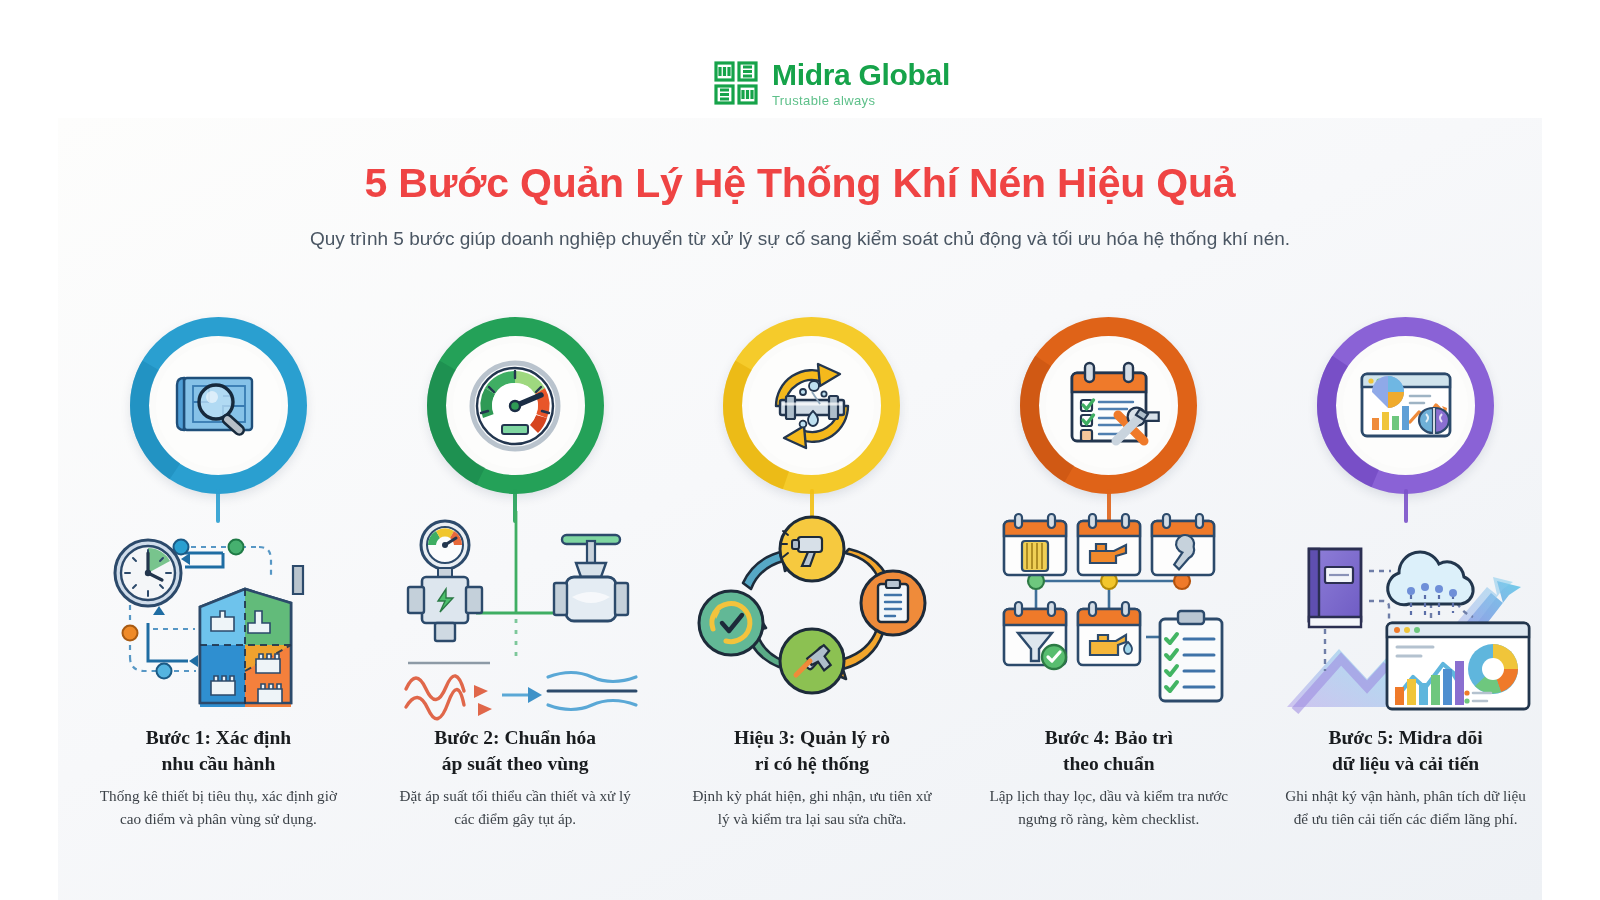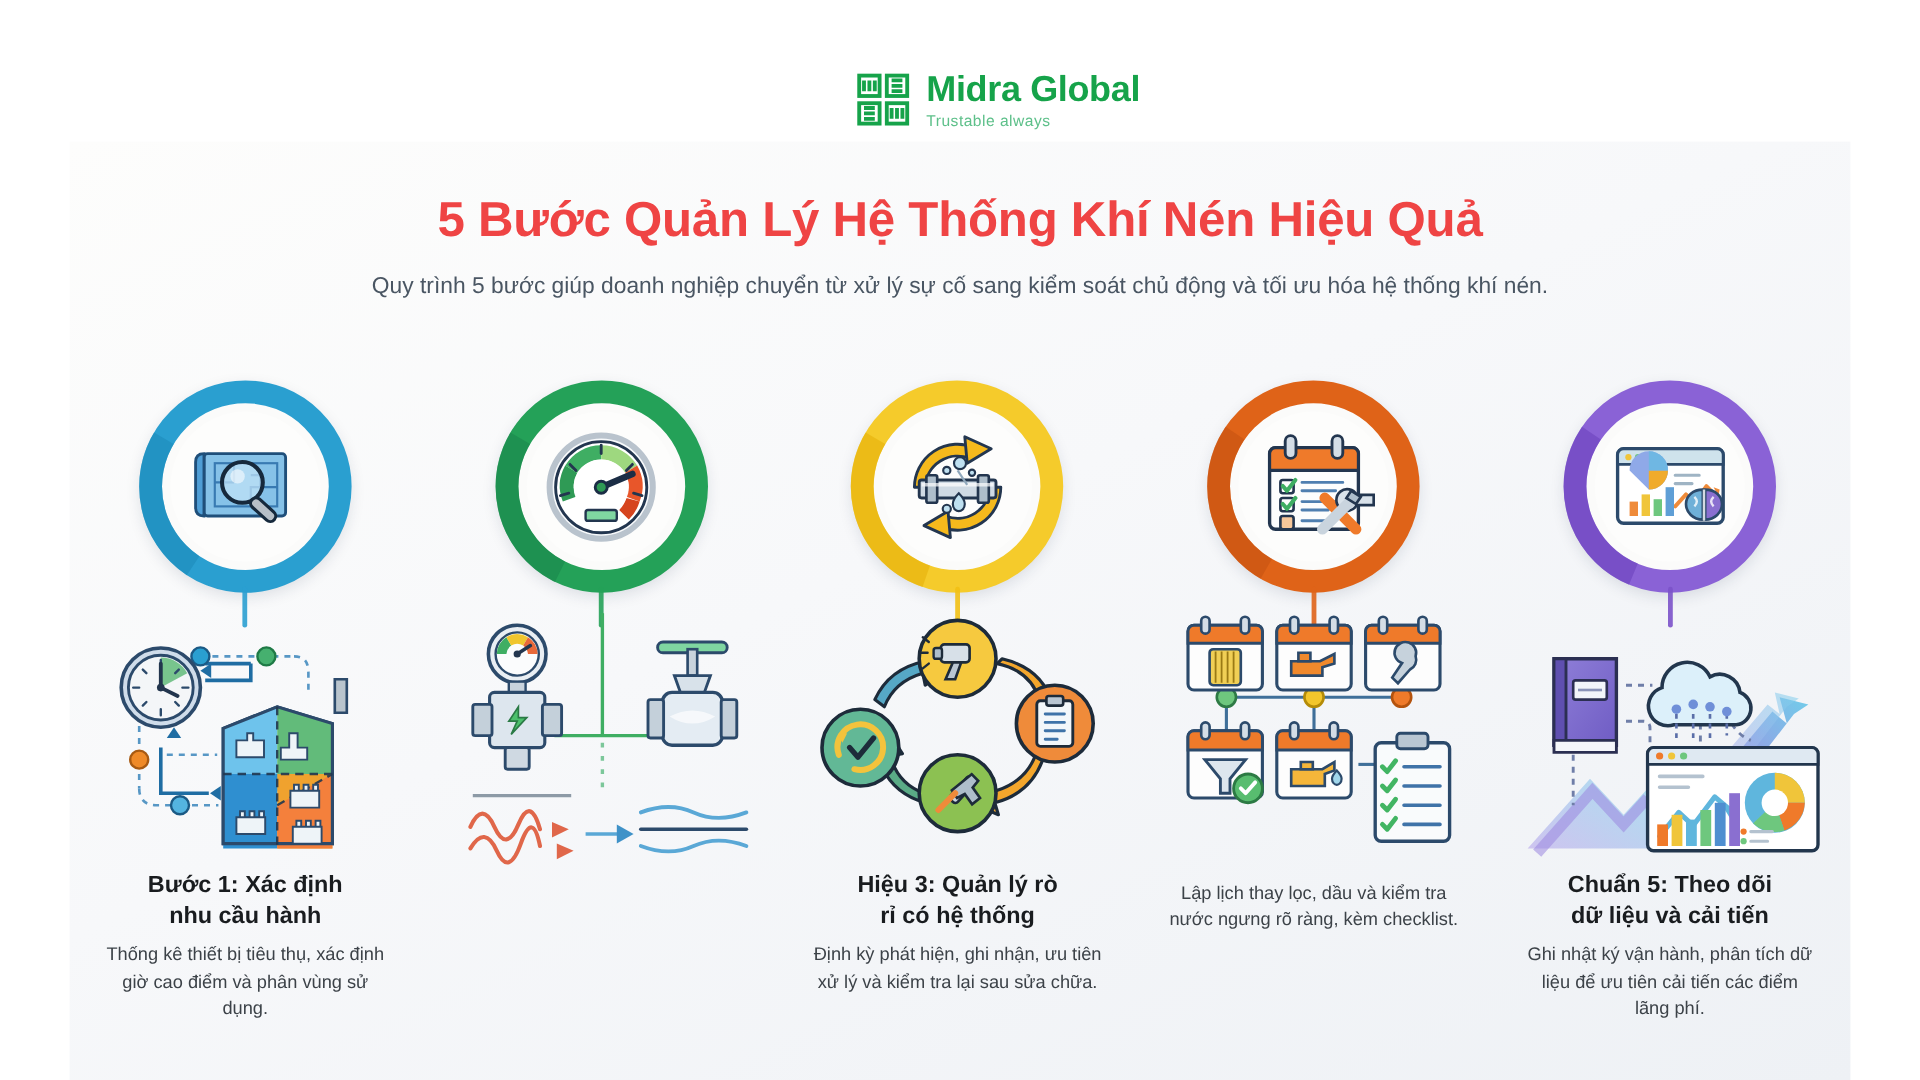--- a/index.html
+++ b/index.html
@@ -18,22 +18,22 @@
   .logo-tag{font-size:13px;color:#5ec08a;margin-top:4px;letter-spacing:.4px;}
 
   .panel{position:absolute;left:58px;top:118px;width:1484px;height:782px;
     background:linear-gradient(155deg,#fdfdfc 0%,#f7f8fa 45%,#eef1f5 100%);}
 
   .title{position:absolute;left:58px;top:160px;width:1484px;text-align:center;
     font-size:41px;font-weight:700;color:#ef4444;letter-spacing:-0.2px;}
   .subtitle{position:absolute;left:58px;top:228px;width:1484px;text-align:center;
     font-size:19px;color:#4a5663;font-weight:400;}
 
-  .cols{position:absolute;left:56px;top:318px;width:1484px;height:560px;
-    display:flex;}
+  .cols{position:absolute;left:70px;top:318px;width:1484px;height:560px;
+    display:flex;font-family:Liberation Serif, serif;}
   .col{flex:1 1 0;position:relative;display:flex;flex-direction:column;align-items:center;}
 
   .badge{width:175px;height:175px;border-radius:50%;background:#fbfbfa;
     display:flex;align-items:center;justify-content:center;position:relative;
     box-shadow:0 4px 12px rgba(20,40,70,.13);}
   .badge::after{content:"";position:absolute;left:50%;top:171px;width:4px;height:34px;
     transform:translateX(-50%);background:var(--ring);opacity:.9;border-radius:2px;}
   .badge-inner{width:125px;height:125px;border-radius:50%;background:#fdfdfc;
     display:flex;align-items:center;justify-content:center;overflow:hidden;}
 
@@ -245,20 +245,27 @@
           <path d="M138 176l14 8-14 8z" fill="#3f92c8"></path>
 
           <g fill="none" stroke-linecap="round">
             <path d="M158 166q24 -9 44 0t44 0" stroke="#5aa8d6" stroke-width="3.2"></path>
             <path d="M158 180h88" stroke="#2c4a6b" stroke-width="3"></path>
             <path d="M158 194q24 9 44 0t44 0" stroke="#5aa8d6" stroke-width="3.2"></path>
           </g>
         </svg>
       </div>
 
+      <div class="caption">
+        <div class="step-title">
+          <span>Bước 2: Chuẩn hóa</span><br>
+          <span>áp suất theo vùng</span>
+        </div>
+        <div class="step-desc">Đặt áp suất tối thiểu cần thiết và xử lý các điểm gây tụt áp.</div>
+      </div>
     </div>
 
     <div class="col">
       <div class="badge" style="--ring:#f2c014">
         <svg width="175" height="175" viewBox="0 0 175 175" style="position:absolute;left:0;top:0">
           <circle cx="87.5" cy="87.5" r="79" fill="none" stroke="#f5cb2b" stroke-width="19"></circle>
           <circle cx="87.5" cy="87.5" r="79" fill="none" stroke="#e3ae08" stroke-width="19" stroke-dasharray="140 400" stroke-dashoffset="-150" opacity=".55"></circle>
         </svg>
         <div class="badge-inner">
           <svg width="112" height="112" viewBox="0 0 112 112">
@@ -453,20 +460,24 @@
               <path d="M182 128l4 4 7-9"></path>
               <path d="M182 144l4 4 7-9"></path>
               <path d="M182 160l4 4 7-9"></path>
               <path d="M182 176l4 4 7-9"></path>
             </g>
           </g>
         </svg>
       </div>
 
       <div class="caption">
+        <div class="step-title">
+          <span>Bước 4: Bảo trì</span><br>
+          <span>theo chuẩn</span>
+        </div>
         <div class="step-desc">Lập lịch thay lọc, dầu và kiểm tra nước ngưng rõ ràng, kèm checklist.</div>
       </div>
     </div>
 
     <div class="col">
       <div class="badge" style="--ring:#7b52c9">
         <svg width="175" height="175" viewBox="0 0 175 175" style="position:absolute;left:0;top:0">
           <circle cx="87.5" cy="87.5" r="79" fill="none" stroke="#8a62d6" stroke-width="19"></circle>
           <circle cx="87.5" cy="87.5" r="79" fill="none" stroke="#6a40bb" stroke-width="19" stroke-dasharray="140 400" stroke-dashoffset="-155" opacity=".55"></circle>
         </svg>
@@ -581,21 +592,21 @@
               <path d="M192 182h18M192 190h14"></path>
             </g>
             <circle cx="186" cy="182" r="2.6" fill="#ef7a2a"></circle>
             <circle cx="186" cy="190" r="2.6" fill="#6ec77e"></circle>
           </g>
         </svg>
       </div>
 
       <div class="caption">
         <div class="step-title">
-          <span>Chuẩn 5: Theo dõi</span><br>
+          <span>Bước 5: Midra dõi</span><br>
           <span>dữ liệu và cải tiến</span>
         </div>
         <div class="step-desc">Ghi nhật ký vận hành, phân tích dữ liệu để ưu tiên cải tiến các điểm lãng phí.</div>
       </div>
     </div>
 
   </div>
 </div>
 
 </body></html>

